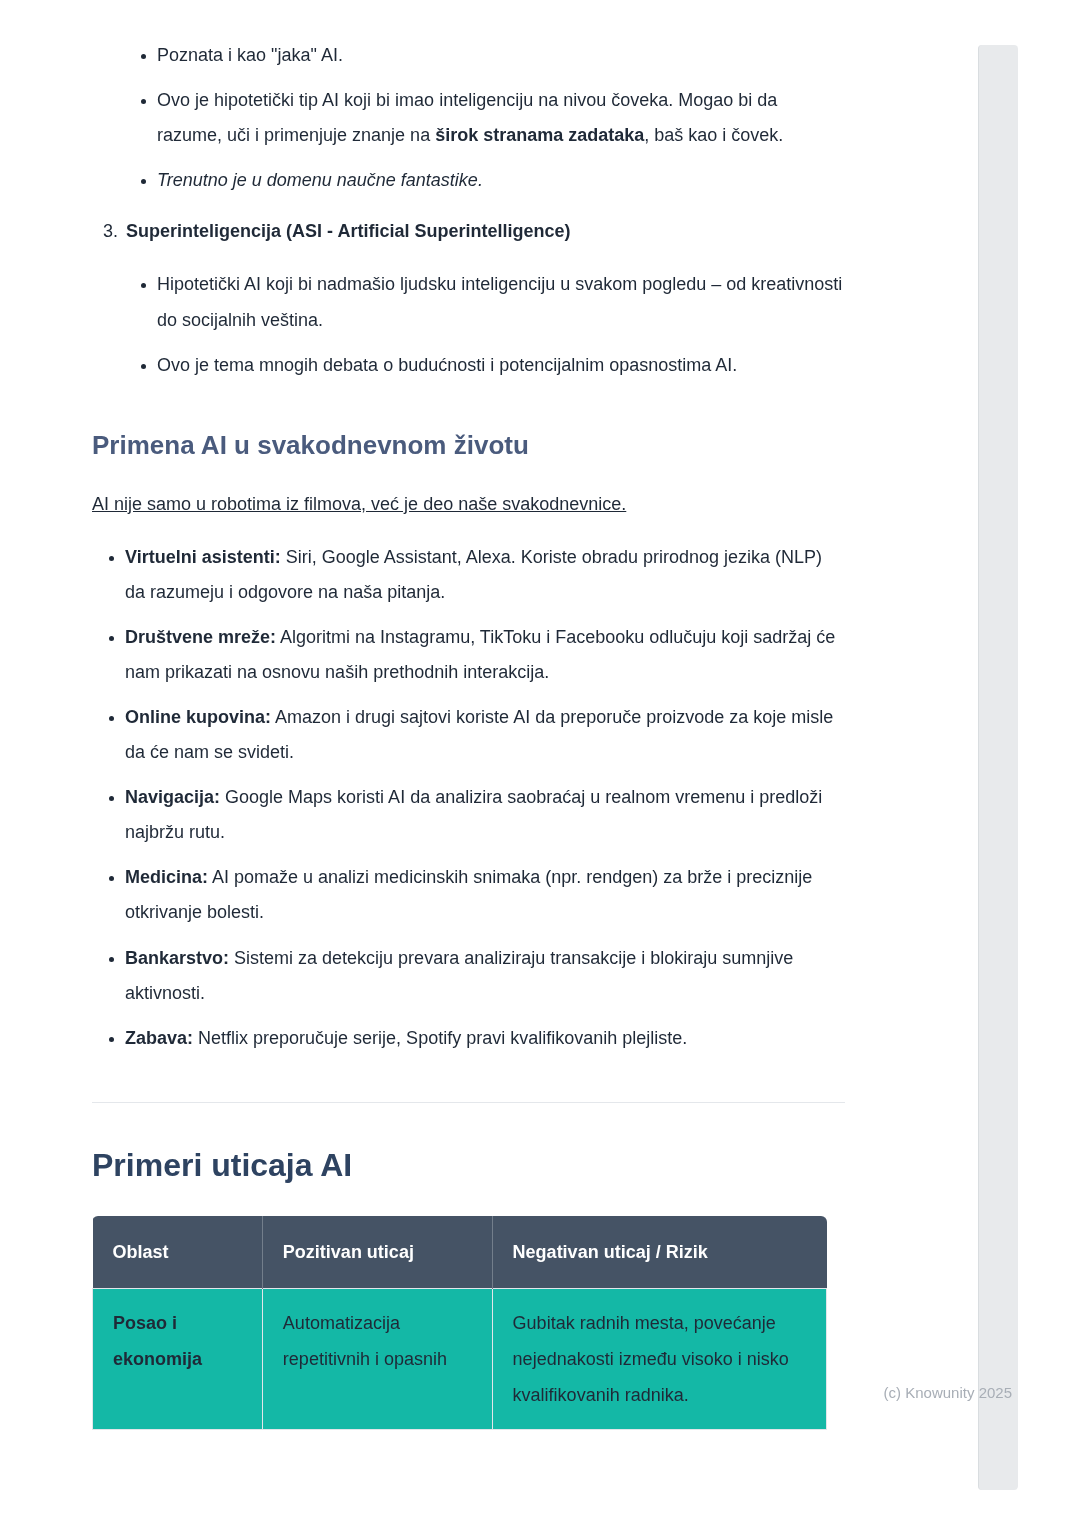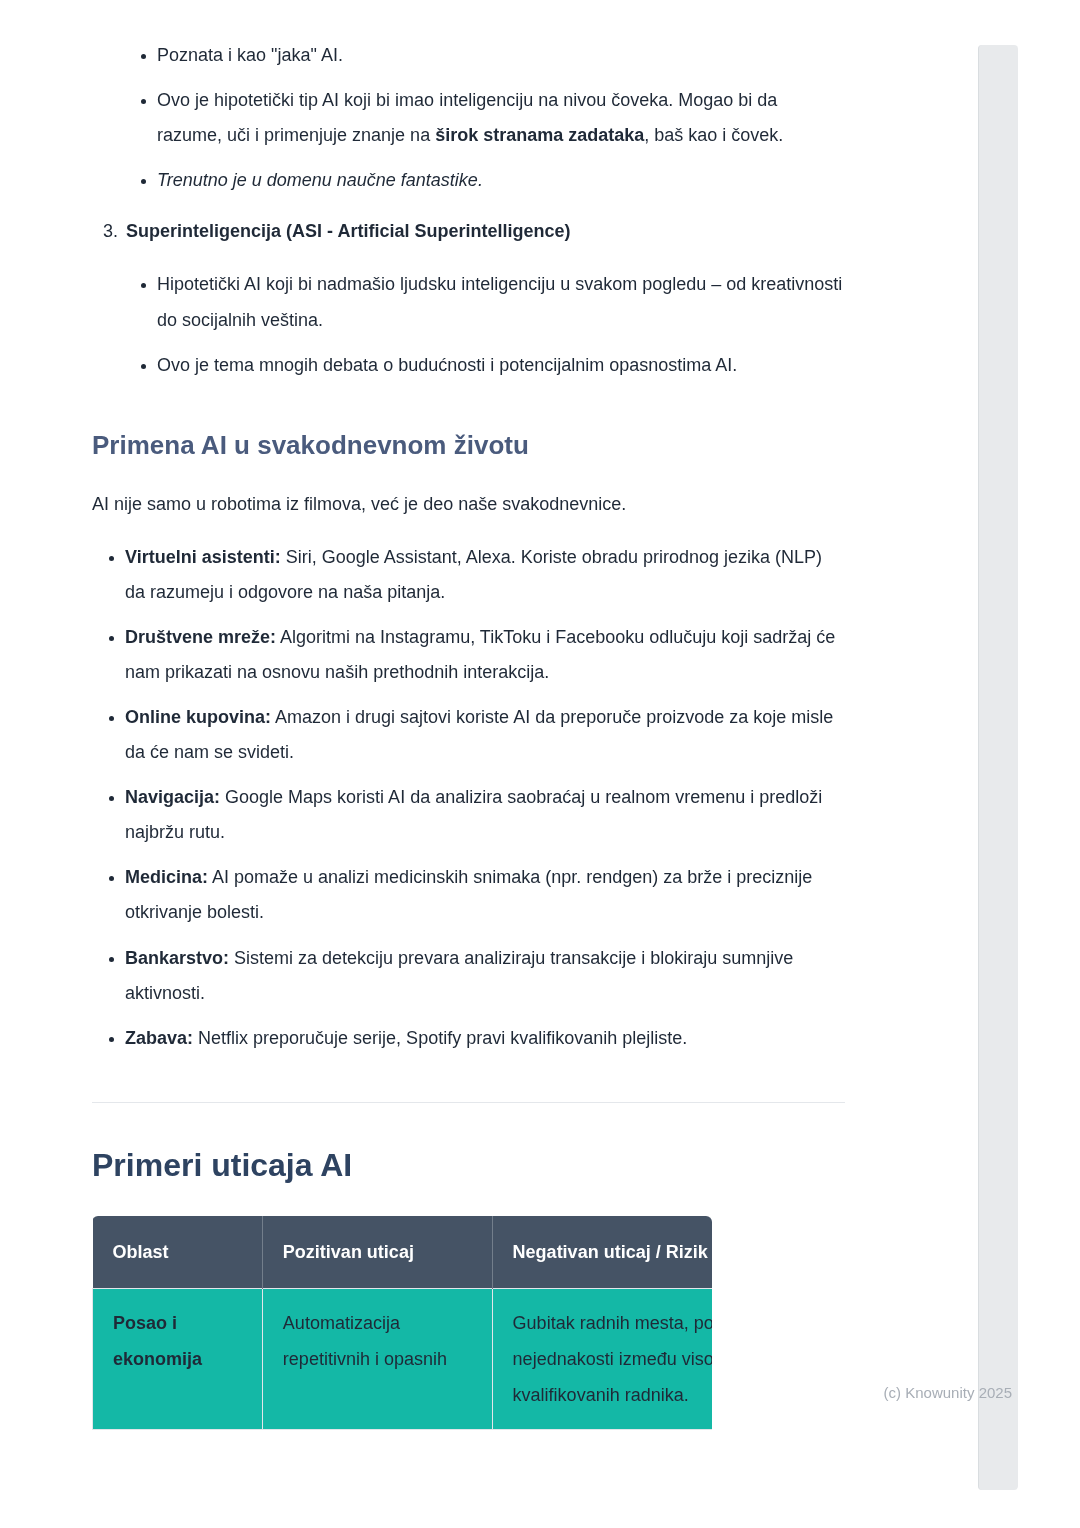--- a/index.html
+++ b/index.html
@@ -50,29 +50,29 @@
     line-height: 1.3;
   }
   h1.page-heading {
     font-size: 32px;
     font-weight: bold;
     color: #2e4361;
     margin-top: 42px;
     margin-bottom: 20px;
     line-height: 1.3;
   }
-  p.body-para { margin-bottom: 18px; }
+  p.body-para { margin-bottom: 18px; text-decoration: underline; }
   .divider {
     border: none;
     border-top: 1px solid #e4e7eb;
     margin-top: 46px;
   }
   .table-wrap {
     margin-top: 30px;
-    width: 620px;
+    width: 735px;
     border-radius: 6px 6px 0 0;
     overflow: hidden;
   }
   table.impact-table {
     width: 735px;
     border-collapse: collapse;
     font-size: 18px;
     line-height: 2.0;
   }
   table.impact-table thead th {

